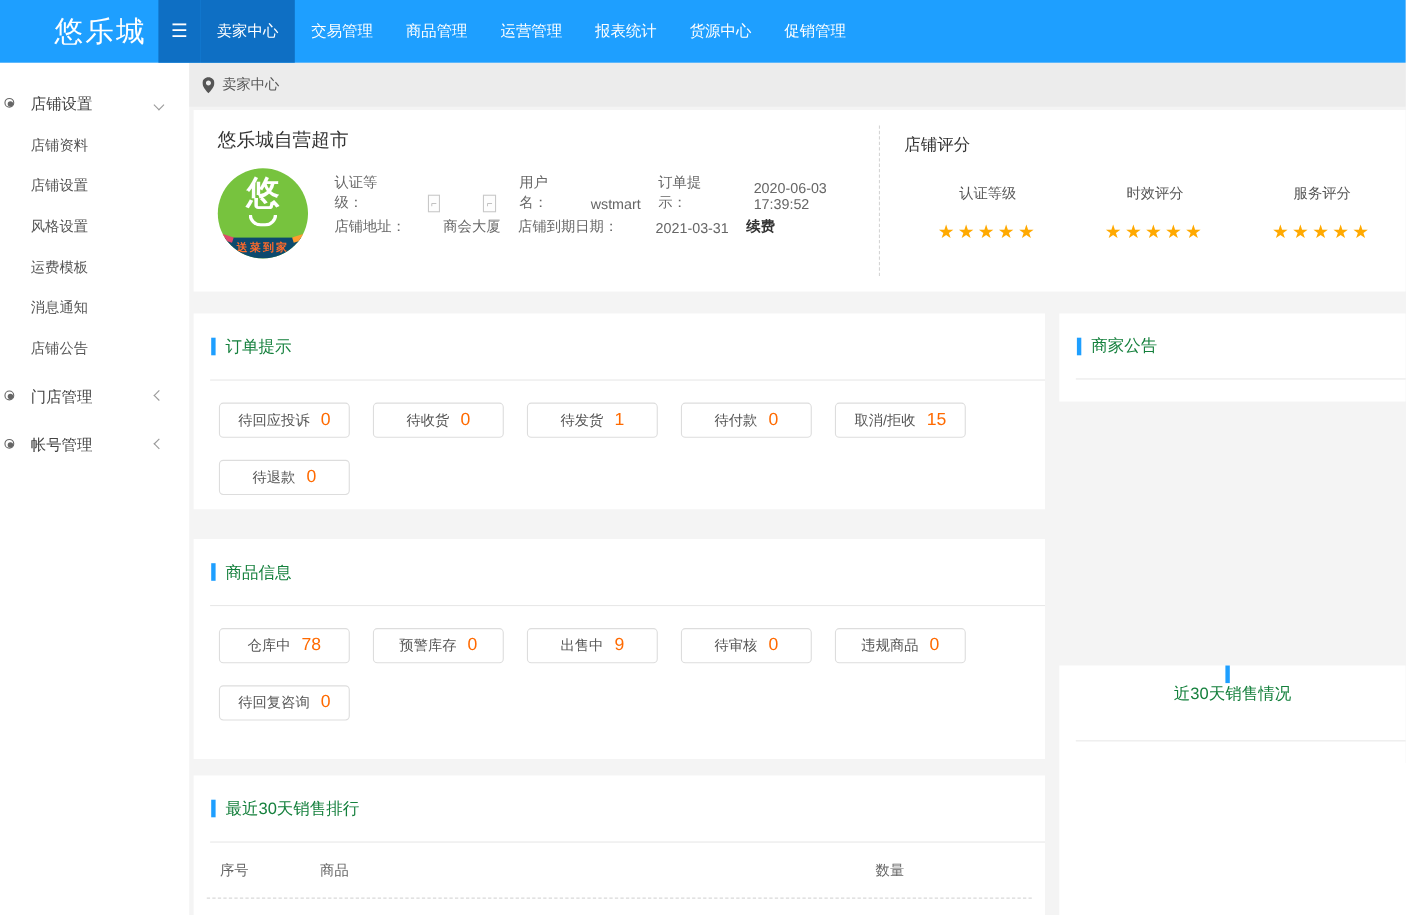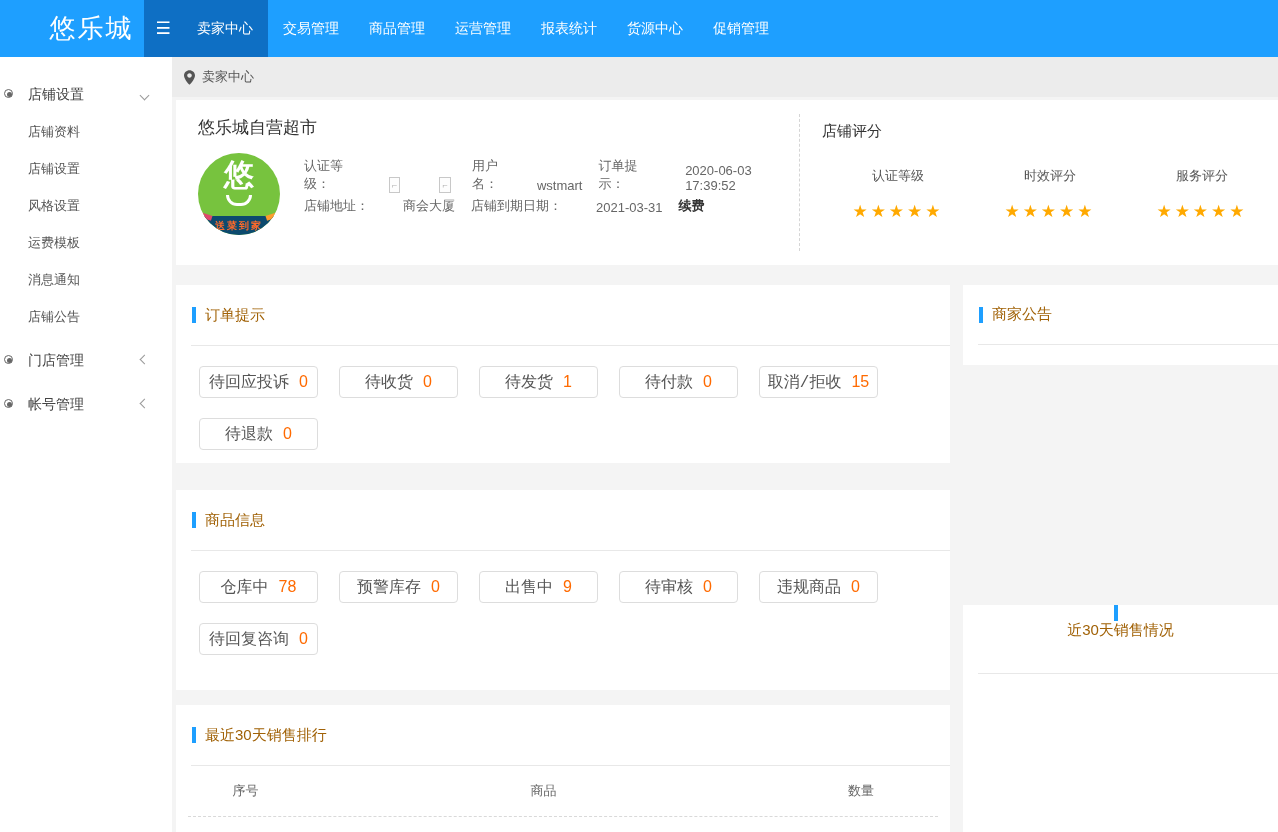--- a/index.html
+++ b/index.html
@@ -86,35 +86,35 @@
   .rating-label { color:#555; font-size:13px; }
   .rating-stars { margin-top:16px; color:#FFA900; font-size:17px; letter-spacing:3px; white-space:nowrap; }
 
   
   .main-row { display:flex; height:547px; }
   .col-left { width:774px; margin-right:13px; display:flex; flex-direction:column; }
   .col-right { flex:1; display:flex; flex-direction:column; }
 
   .card-head { height:60px; display:flex; align-items:center; padding:0 16px; }
   .accent-bar { width:4px; height:16px; background:#1E9FFF; margin-right:9px; }
-  .card-title { font-size:15px; color:#a16207; }
+  .card-title { font-size:15px; color:#15803d; }
   .card-divider { border-bottom:1px solid #e8e8e8; margin-left:15px; }
 
   .stat-card-1 { height:178px; margin-bottom:27px; }
   .stat-card-2 { height:200px; margin-bottom:15px; }
   .stat-grid { padding:20px 0 0 23px; display:flex; flex-wrap:wrap; }
   .stat-btn { width:119px; height:32px; border:1px solid #ddd; border-radius:4px;
     background:#fff; display:flex; align-items:center; justify-content:center;
     margin:0 21px 20px 0; cursor:pointer; }
-  .stat-label { color:#555; font-size:16px;font-family:Liberation Mono, monospace; }
+  .stat-label { color:#555; font-size:13px; }
   .stat-count { color:#FF6A00; font-size:16px; margin-left:10px; }
 
   .rank-card { flex:1; overflow:hidden; }
   .rank-header { display:flex; align-items:center; height:50px; padding:0 24px;
-    color:#666; font-size:13px;text-align:center; }
+    color:#666; font-size:13px; }
   .rank-col-no { width:91px; }
   .rank-col-goods { flex:1; }
   .rank-col-qty { width:130px; }
   .rank-dash { border-bottom:1px dashed #d9d9d9; margin:0 12px; }
 
   .panel-1 { height:80px; margin-top:5px; margin-bottom:10px; }
   .panel-2 { height:80px; margin-bottom:240px; }
   .panel-3 { flex:1; }
   .panel-head { height:59px; display:flex; align-items:center; padding:0 16px; }
   .panel-head.tall { height:68px;flex-direction:column; }

